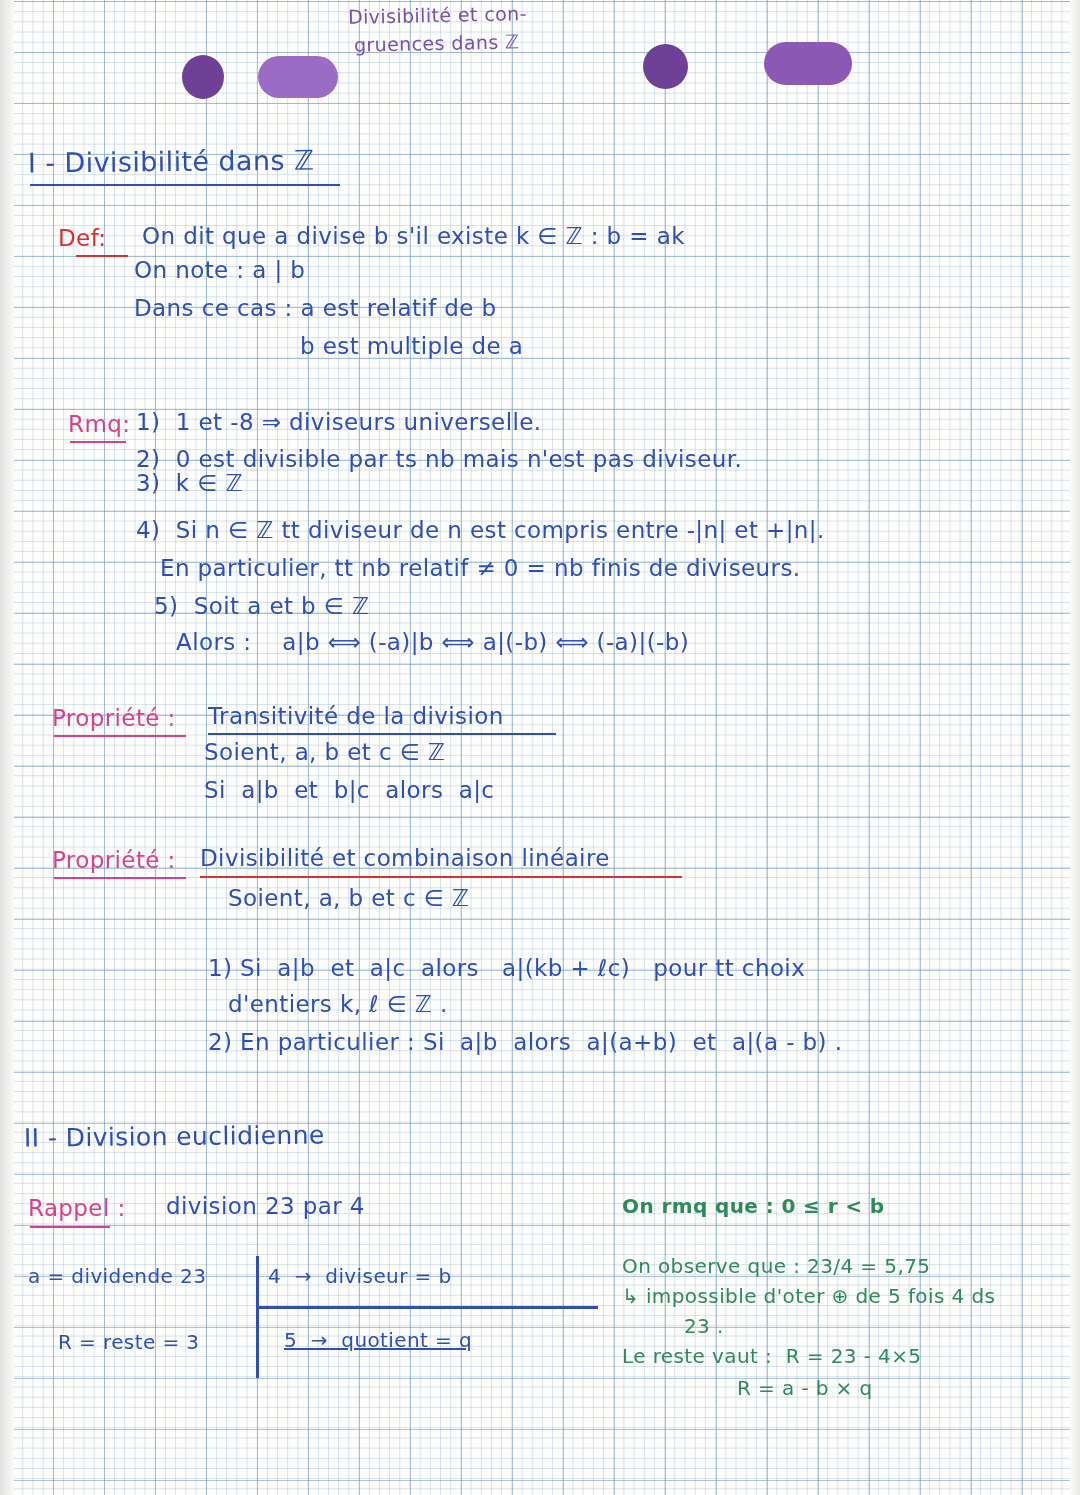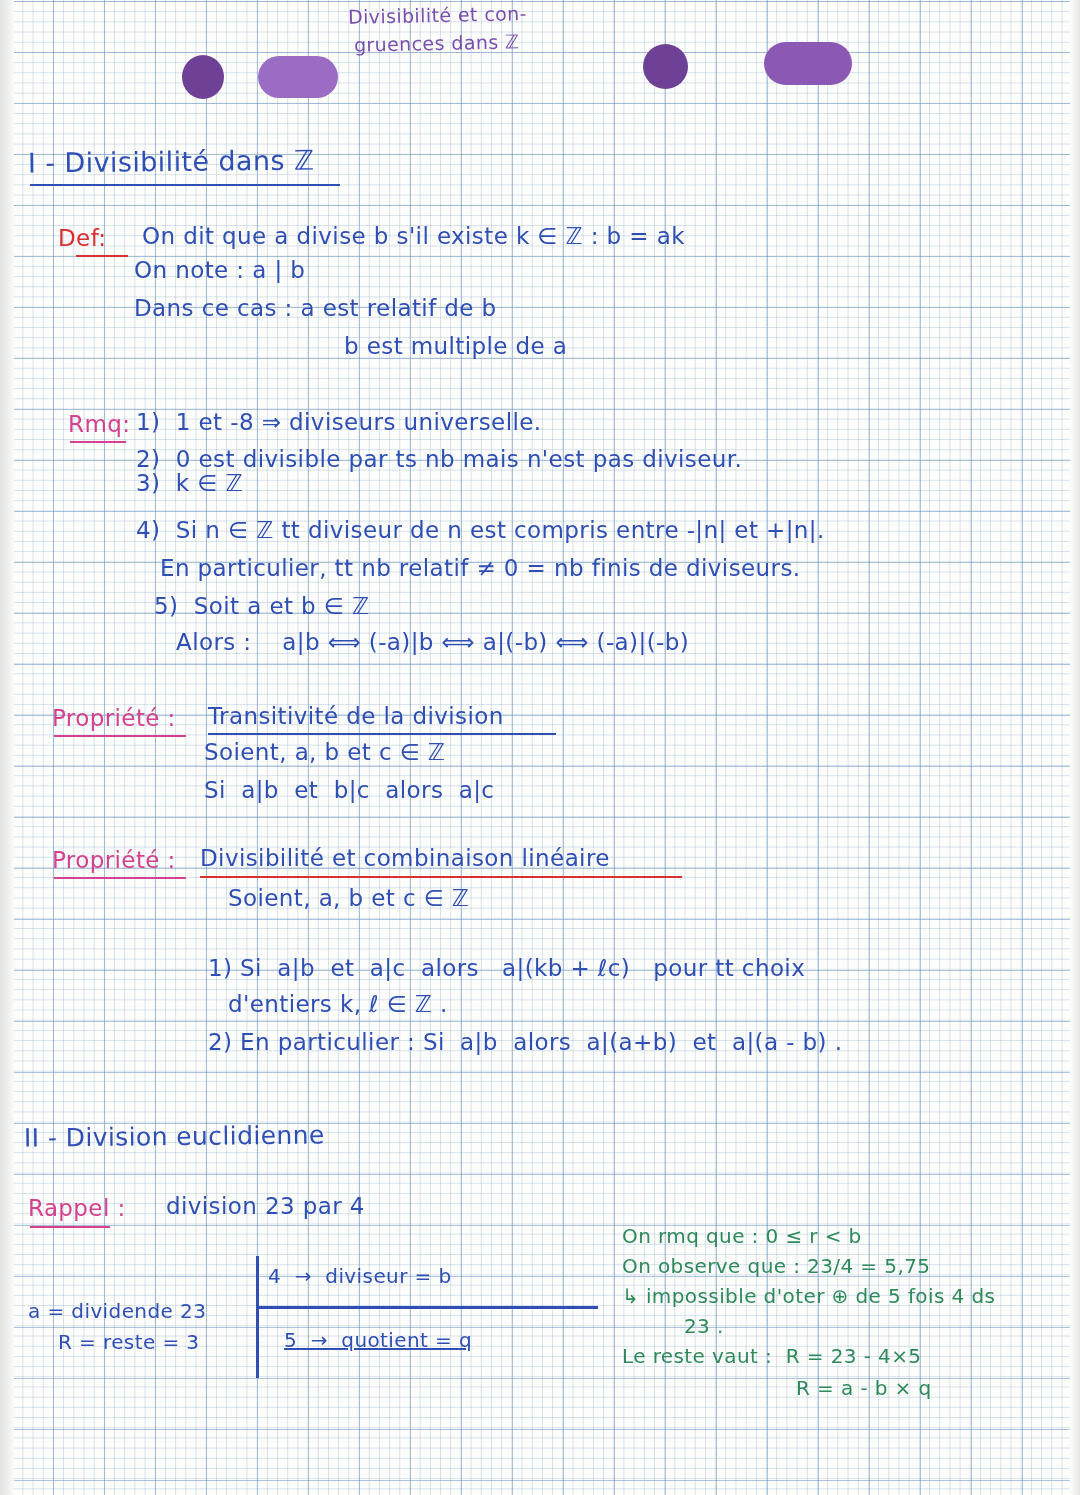--- a/index.html
+++ b/index.html
@@ -103,21 +103,21 @@
 
   <div class="handwrite blue h1" style="left:28px; top:148px;">I - Divisibilité dans ℤ</div>
   <div class="divline" style="left:30px; top:184px; width:310px; height:2px;"></div>
 
   <div class="handwrite red body-t" style="left:58px; top:226px;">Def:</div>
   <div class="divline" style="left:76px; top:255px; width:52px; height:2px; background:#d8312f;"></div>
 
   <div class="handwrite blue body-t" style="left:142px; top:224px;">On dit que a divise b s'il existe k ∈ ℤ : b = ak</div>
   <div class="handwrite blue body-t" style="left:134px; top:258px;">On note : a | b</div>
   <div class="handwrite blue body-t" style="left:134px; top:296px;">Dans ce cas : a est relatif de b</div>
-  <div class="handwrite blue body-t" style="left:300px; top:334px;padding-left:44px;">b est multiple de a</div>
+  <div class="handwrite blue body-t" style="left:300px; top:334px;">b est multiple de a</div>
 
   <div class="handwrite pink body-t" style="left:68px; top:412px;">Rmq:</div>
   <div class="divline" style="left:70px; top:441px; width:56px; height:2px; background:#d6418f;"></div>
 
   <div class="handwrite blue body-t" style="left:136px; top:410px;">1)  1 et -8 ⇒ diviseurs universelle.</div>
   <div class="handwrite blue body-t" style="left:136px; top:447px;">2)  0 est divisible par ts nb mais n'est pas diviseur.</div>
   <div class="handwrite blue body-t" style="left:136px; top:471px;">3)  k ∈ ℤ</div>
   <div class="handwrite blue body-t" style="left:136px; top:518px;">4)  Si n ∈ ℤ tt diviseur de n est compris entre -|n| et +|n|.</div>
   <div class="handwrite blue body-t" style="left:160px; top:556px;">En particulier, tt nb relatif ≠ 0 = nb finis de diviseurs.</div>
   <div class="handwrite blue body-t" style="left:154px; top:594px;">5)  Soit a et b ∈ ℤ</div>
@@ -138,27 +138,27 @@
   <div class="handwrite blue body-t" style="left:208px; top:956px;">1) Si  a|b  et  a|c  alors   a|(kb + ℓc)   pour tt choix</div>
   <div class="handwrite blue body-t" style="left:228px; top:992px;">d'entiers k, ℓ ∈ ℤ .</div>
   <div class="handwrite blue body-t" style="left:208px; top:1030px;">2) En particulier : Si  a|b  alors  a|(a+b)  et  a|(a - b) .</div>
 
   <div class="handwrite blue h1" style="left:24px; top:1124px; font-size:25px;">II - Division euclidienne</div>
 
   <div class="handwrite pink body-t" style="left:28px; top:1196px;">Rappel :</div>
   <div class="divline" style="left:30px; top:1226px; width:80px; height:2px; background:#d6418f;"></div>
   <div class="handwrite blue body-t" style="left:166px; top:1194px;">division 23 par 4</div>
 
-  <div class="handwrite blue small-t" style="left:28px; top:1266px;margin-top:35px;">a = dividende 23</div>
+  <div class="handwrite blue small-t" style="left:28px; top:1266px;">a = dividende 23</div>
   <div class="handwrite blue small-t" style="left:268px; top:1266px;">4  →  diviseur = b</div>
   <div class="handwrite blue small-t" style="left:58px; top:1332px;">R = reste = 3</div>
   <div class="handwrite blue small-t" style="left:284px; top:1330px;text-decoration:underline;">5  →  quotient = q</div>
 
   <div class="divline" style="left:256px; top:1256px; width:3px; height:122px;"></div>
   <div class="divline" style="left:258px; top:1306px; width:340px; height:3px;"></div>
 
-  <div class="handwrite green small-t" style="left:622px; top:1226px;">On rmq que : 0 ≤ r &lt; b</div>
+  <div class="handwrite green small-t" style="left:622px; top:1196px;font-weight:bold;">On rmq que : 0 ≤ r &lt; b</div>
   <div class="handwrite green small-t" style="left:622px; top:1256px;">On observe que : 23/4 = 5,75</div>
   <div class="handwrite green small-t" style="left:622px; top:1286px;">↳ impossible d'oter ⊕ de 5 fois 4 ds</div>
   <div class="handwrite green small-t" style="left:684px; top:1316px;">23 .</div>
   <div class="handwrite green small-t" style="left:622px; top:1346px;">Le reste vaut :  R = 23 - 4×5</div>
-  <div class="handwrite green small-t" style="left:768px; top:1378px;padding-left:28px;">R = a - b × q</div>
+  <div class="handwrite green small-t" style="left:737px; top:1378px;">R = a - b × q</div>
 </div>
 
 </body></html>

